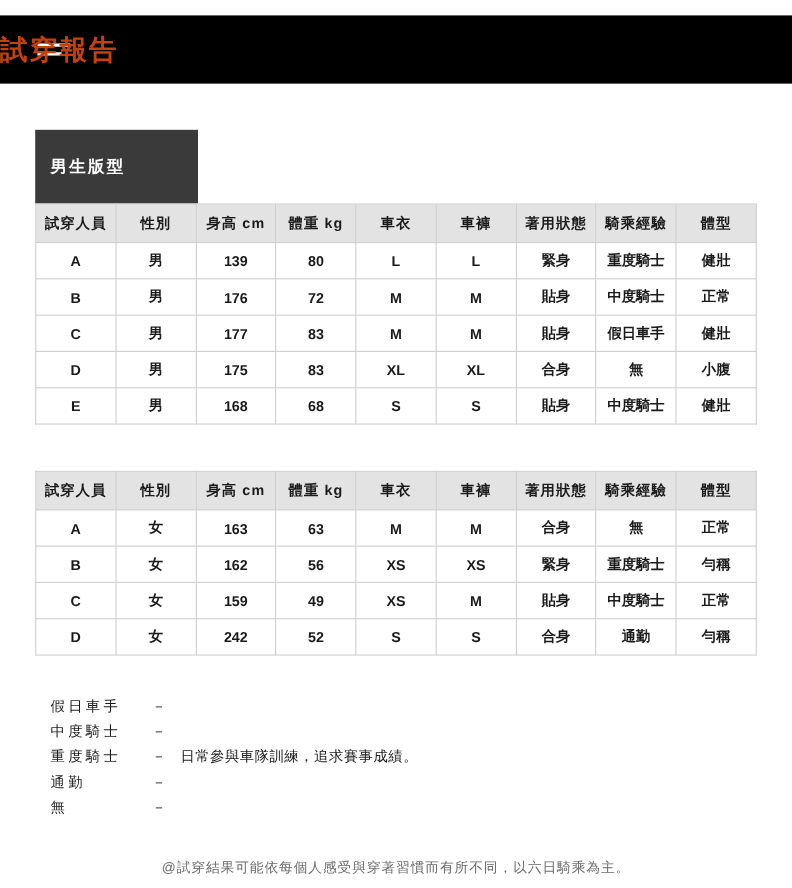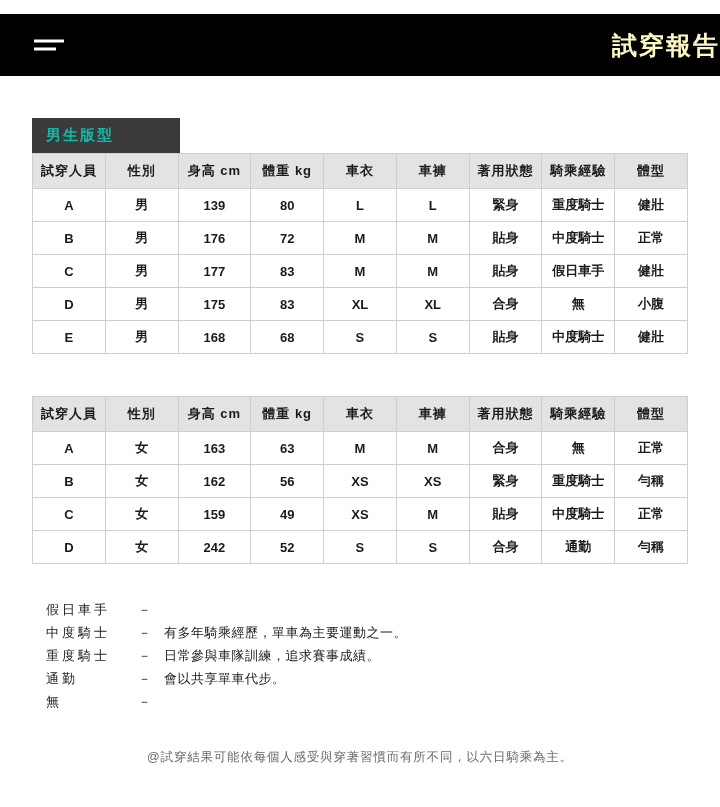--- a/index.html
+++ b/index.html
@@ -28,22 +28,22 @@
     height: 62px;
     background: #000000;
     margin: 14px 0 0 0;
   }
   .header-title {
     position: absolute;
     left: 0;
     right: 0;
     top: 50%;
     transform: translateY(-50%);
-    text-align: right;
-    color: #fef9c3;
+    text-align: left;
+    color: #c2410c;
     font-size: 25px;
     font-weight: bold;
     letter-spacing: 2px;
   }
   .header-menu {
     position: absolute;
     left: 34px;
     top: 50%;
     transform: translateY(-50%);
     width: 30px;
@@ -57,25 +57,25 @@
   .header-menu span.short {
     width: 22px;
   }
 
   
   .section {
     margin: 0 32px;
   }
   .section-title-bar {
     background: #3a3a3a;
-    color: #14b8a6;
+    color: #ffffff;
     font-size: 15px;
     font-weight: bold;
     letter-spacing: 2px;
-    padding: 8px 14px;
+    padding: 24px 14px;
     width: 120px;
     box-sizing: content-box;
   }
 
   table.spec {
     border-collapse: collapse;
     width: 656px;
     table-layout: fixed;
     margin-top: 0;
   }
@@ -293,31 +293,29 @@
   </div>
 
   <div class="legend">
     <div class="legend-row">
       <div class="legend-term">假日車手</div>
       <div class="legend-dash">－</div>
     </div>
     <div class="legend-row">
       <div class="legend-term">中度騎士</div>
       <div class="legend-dash">－</div>
-      <div class="legend-desc">有多年騎乘經歷，單車為主要運動之一。</div>
     </div>
     <div class="legend-row">
       <div class="legend-term">重度騎士</div>
       <div class="legend-dash">－</div>
       <div class="legend-desc">日常參與車隊訓練，追求賽事成績。</div>
     </div>
     <div class="legend-row">
       <div class="legend-term">通勤</div>
       <div class="legend-dash">－</div>
-      <div class="legend-desc">會以共享單車代步。</div>
     </div>
     <div class="legend-row">
       <div class="legend-term">無</div>
       <div class="legend-dash">－</div>
     </div>
   </div>
 
   <div class="footnote">@試穿結果可能依每個人感受與穿著習慣而有所不同，以六日騎乘為主。</div>
 
 </div>

